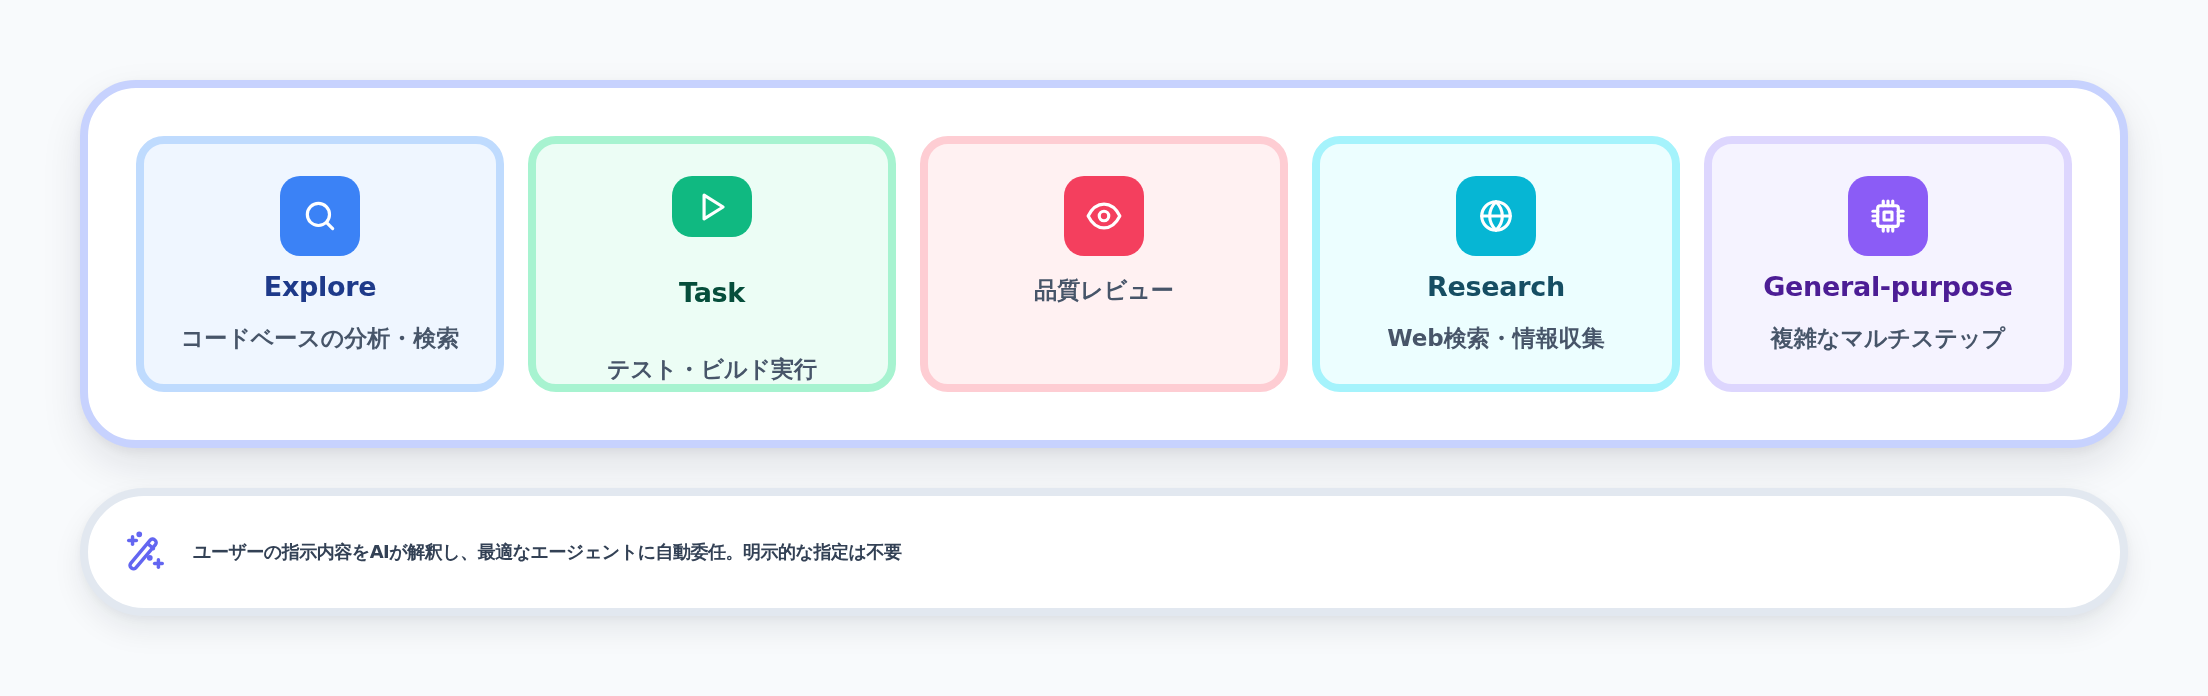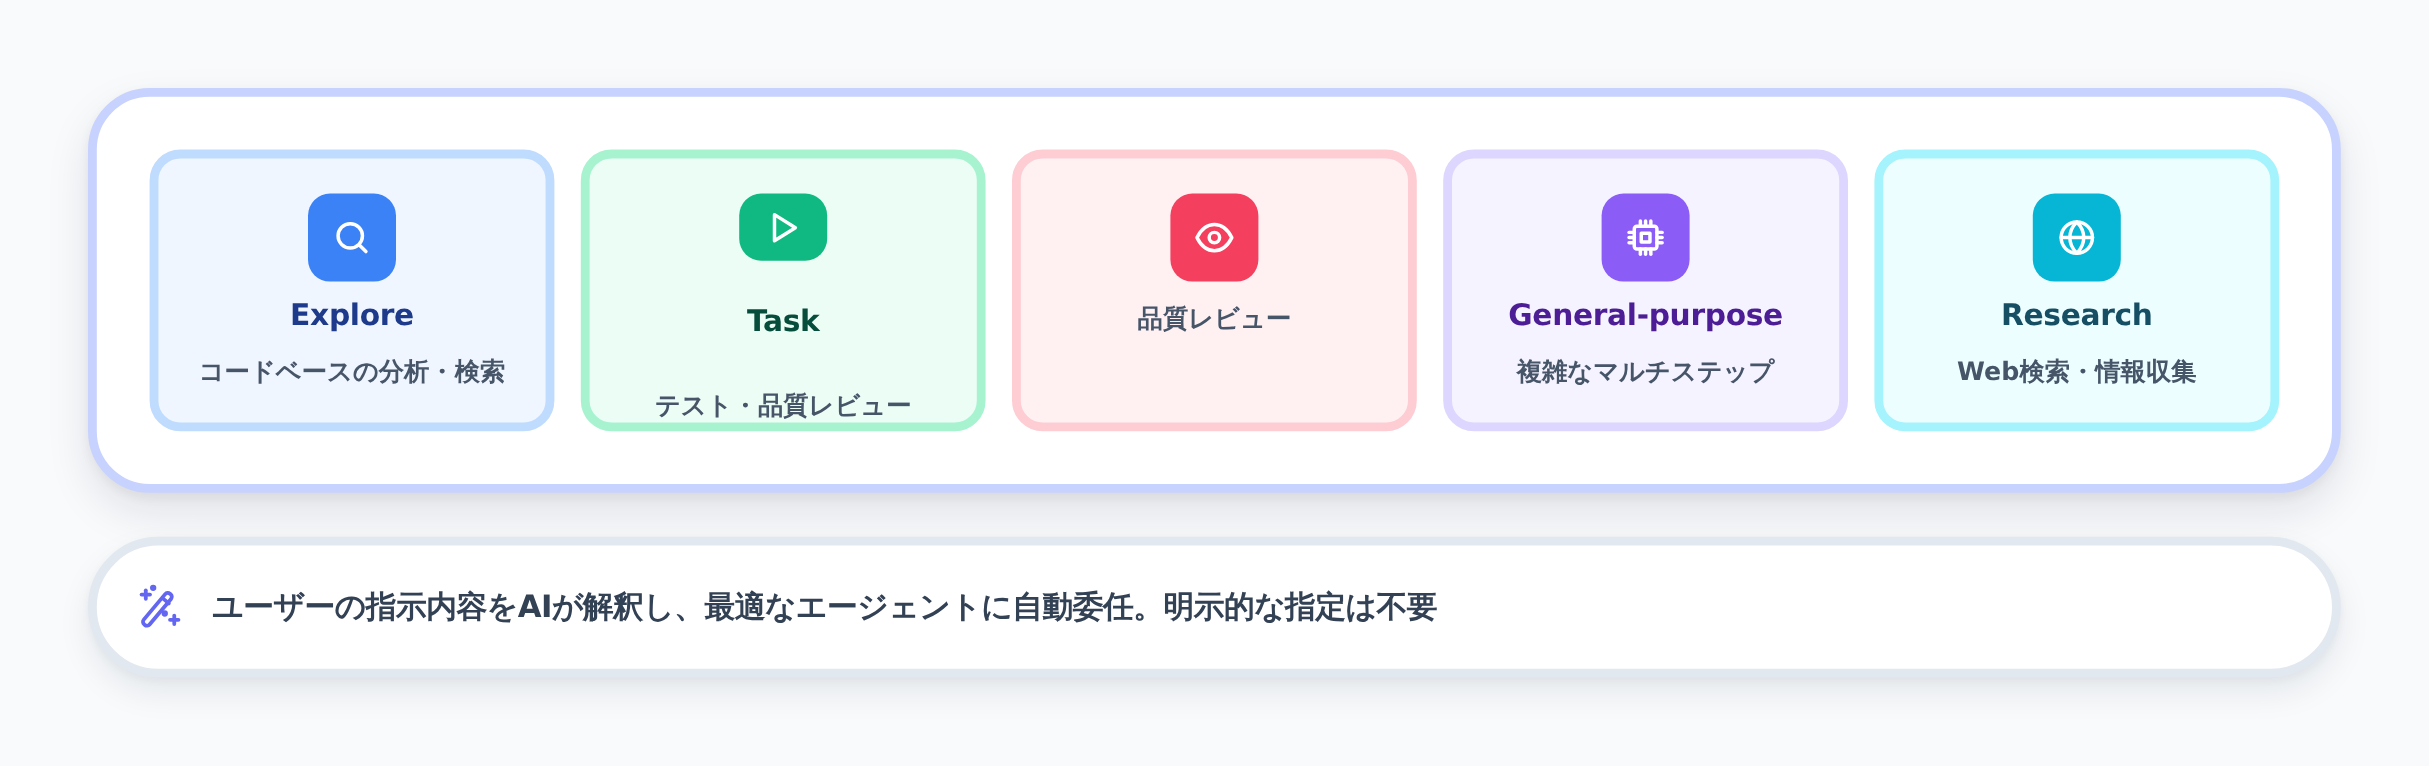--- a/index.html
+++ b/index.html
@@ -95,21 +95,21 @@
       border-radius: 64px;
       box-shadow: 0 14px 30px rgba(15, 23, 42, 0.08), 0 3px 8px rgba(15, 23, 42, 0.04);
       display: flex;
       align-items: center;
       padding-left: 34px;
     }
     .info-icon { width: 46px; height: 46px; flex: 0 0 auto; }
     .info-icon svg { width: 46px; height: 46px; }
     .info-text {
       margin-left: 25px;
-      font-size: 28px;
+      font-size: 18px;
       font-weight: bold;
       color: #334155;
       white-space: nowrap;
       letter-spacing: -0.5px;
     }
   </style>
 </head>
 <body>
 
 <div class="panel">
@@ -126,31 +126,43 @@
       <div class="card-sub">コードベースの分析・検索</div>
     </div>
 
     <div class="card task">
       <div class="icon-box">
         <svg viewBox="0 0 24 24" fill="none" stroke="#ffffff" stroke-width="2" stroke-linecap="round" stroke-linejoin="round">
           <path d="M7 4.5 L19 12 L7 19.5 Z"></path>
         </svg>
       </div>
       <div class="card-title">Task</div>
-      <div class="card-sub">テスト・品質レビュー</div>
+      <div class="card-sub">テスト・ビルド実行</div>
     </div>
 
     <div class="card review">
       <div class="icon-box">
         <svg viewBox="0 0 24 24" fill="none" stroke="#ffffff" stroke-width="2" stroke-linecap="round" stroke-linejoin="round">
           <path d="M2 12 C5 6 9 4.5 12 4.5 C15 4.5 19 6 22 12 C19 18 15 19.5 12 19.5 C9 19.5 5 18 2 12 Z"></path>
           <circle cx="12" cy="12" r="3"></circle>
         </svg>
       </div>
       <div class="card-sub">品質レビュー</div>
+    </div>
+
+    <div class="card research">
+      <div class="icon-box">
+        <svg viewBox="0 0 24 24" fill="none" stroke="#ffffff" stroke-width="2" stroke-linecap="round" stroke-linejoin="round">
+          <circle cx="12" cy="12" r="9"></circle>
+          <line x1="3" y1="12" x2="21" y2="12"></line>
+          <path d="M12 3 C15 6 16 9 16 12 C16 15 15 18 12 21 C9 18 8 15 8 12 C8 9 9 6 12 3 Z"></path>
+        </svg>
+      </div>
+      <div class="card-title">Research</div>
+      <div class="card-sub">Web検索・情報収集</div>
     </div>
 
     <div class="card general">
       <div class="icon-box">
         <svg viewBox="0 0 24 24" fill="none" stroke="#ffffff" stroke-width="2" stroke-linecap="round" stroke-linejoin="round">
           <rect x="5.5" y="5.5" width="13" height="13" rx="1.5"></rect>
           <rect x="9.5" y="9.5" width="5" height="5"></rect>
           <line x1="9" y1="2.5" x2="9" y2="5.5"></line>
           <line x1="12" y1="2.5" x2="12" y2="5.5"></line>
           <line x1="15" y1="2.5" x2="15" y2="5.5"></line>
@@ -160,32 +172,20 @@
           <line x1="2.5" y1="9" x2="5.5" y2="9"></line>
           <line x1="2.5" y1="12" x2="5.5" y2="12"></line>
           <line x1="2.5" y1="15" x2="5.5" y2="15"></line>
           <line x1="18.5" y1="9" x2="21.5" y2="9"></line>
           <line x1="18.5" y1="12" x2="21.5" y2="12"></line>
           <line x1="18.5" y1="15" x2="21.5" y2="15"></line>
         </svg>
       </div>
       <div class="card-title">General-purpose</div>
       <div class="card-sub">複雑なマルチステップ</div>
-    </div>
-
-    <div class="card research">
-      <div class="icon-box">
-        <svg viewBox="0 0 24 24" fill="none" stroke="#ffffff" stroke-width="2" stroke-linecap="round" stroke-linejoin="round">
-          <circle cx="12" cy="12" r="9"></circle>
-          <line x1="3" y1="12" x2="21" y2="12"></line>
-          <path d="M12 3 C15 6 16 9 16 12 C16 15 15 18 12 21 C9 18 8 15 8 12 C8 9 9 6 12 3 Z"></path>
-        </svg>
-      </div>
-      <div class="card-title">Research</div>
-      <div class="card-sub">Web検索・情報収集</div>
     </div>
 
   </div>
 </div>
 
 <div class="info-bar">
   <span class="info-icon">
     <svg viewBox="0 0 24 24" fill="none" stroke="#6366f1" stroke-width="1.8" stroke-linecap="round" stroke-linejoin="round">
       <rect x="9.2" y="3.5" width="3.6" height="19" rx="1.6" transform="rotate(40 11 13)"></rect>
       <line x1="13.6" y1="7.8" x2="16.4" y2="10.2"></line>

